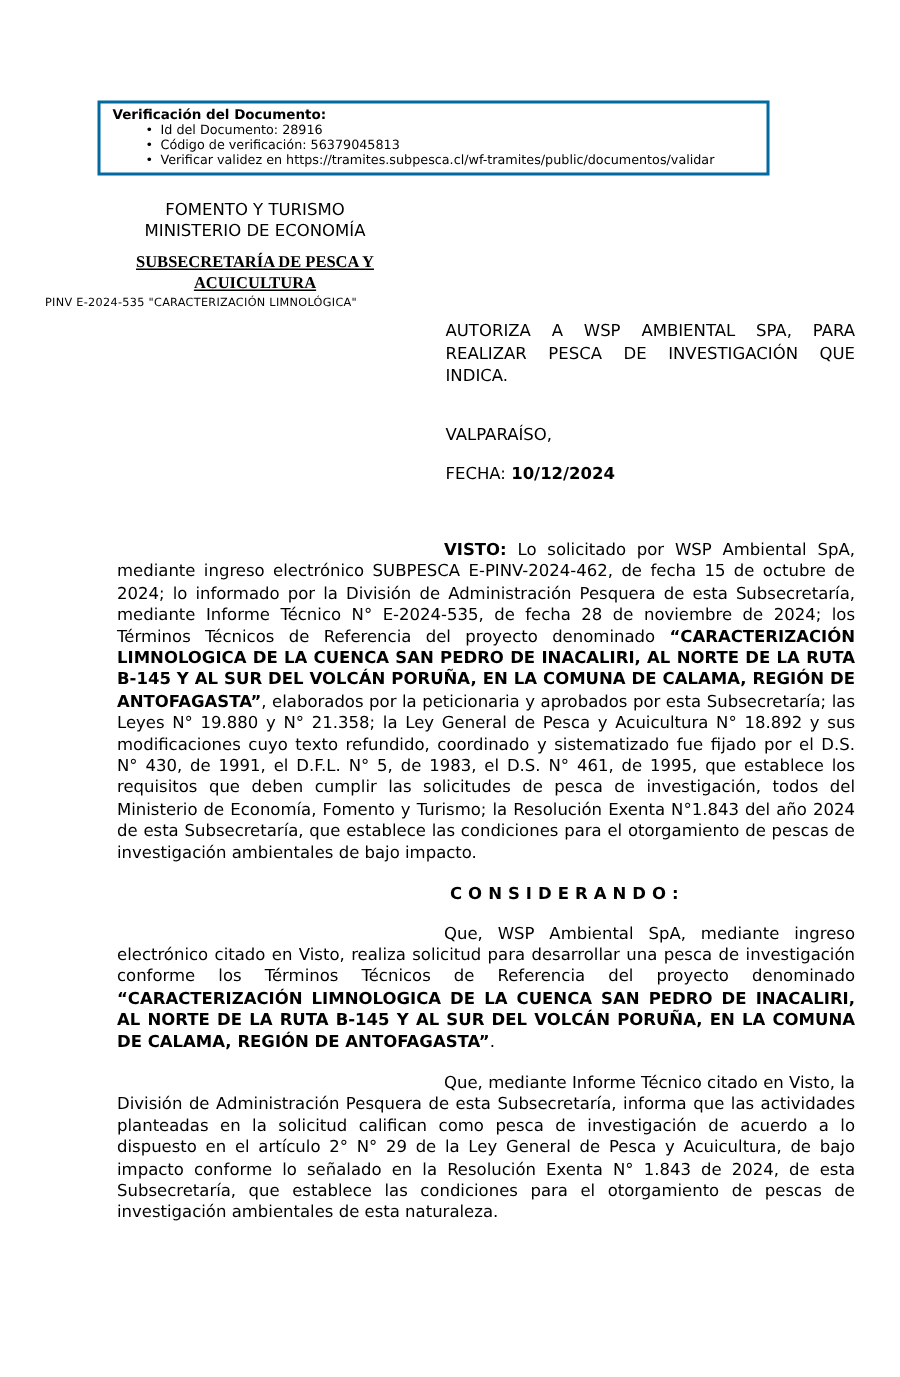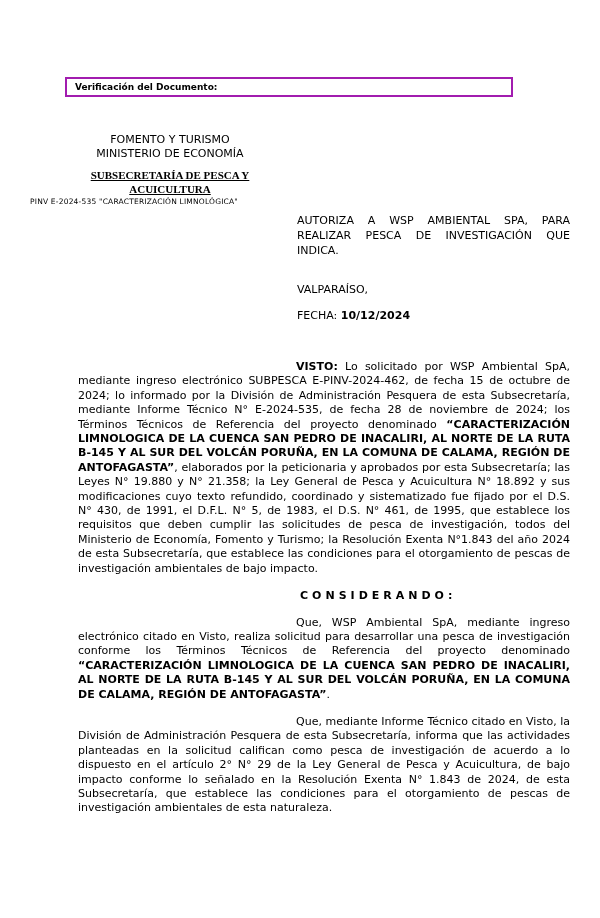--- a/index.html
+++ b/index.html
@@ -9,24 +9,24 @@
     height: 918px;
     background: #ffffff;
     color: #000;
     font-family: "DejaVu Sans", "Liberation Sans", sans-serif;
     overflow: hidden;
   }
 
   
   .verify-box {
     position: absolute;
-    left: 65px; top: 77px;
+    left: 65px; top: 67px;
     width: 448px;
     box-sizing: border-box;
-    border: 2px solid #a21caf;
+    border: 2px solid #0369a1;
     padding: 3px 4px 3px 8px;
   }
   .verify-title { font-size: 9px; font-weight: bold; line-height: 10px; }
   .verify-list { margin: 1px 0 0; padding: 0 0 0 22px; list-style: none; font-size: 8.5px; }
   .verify-list li { line-height: 9.8px; white-space: nowrap; }
   .verify-list li::before { content: "\2022"; display: inline-block; width: 10px; }
 
   
   .letterhead { position: absolute; left: 55px; top: 133px; width: 230px; text-align: center; }
   .ministry { font-size: 11px; line-height: 13.5px; }
@@ -70,20 +70,25 @@
   
   .footer { position: absolute; left: 460px; top: 929px; font-size: 7px; color: #1a1a1a; }
 </style>
 </head>
 <body>
 
 <div class="page">
 
   <div class="verify-box">
     <div class="verify-title">Verificación del Documento:</div>
+    <ul class="verify-list">
+        <li>Id del Documento: 28916</li>
+        <li>Código de verificación: 56379045813</li>
+        <li>Verificar validez en https://tramites.subpesca.cl/wf-tramites/public/documentos/validar</li>
+      </ul>
   </div>
 
   <div class="letterhead">
     <div class="ministry">
       <div>FOMENTO Y TURISMO</div>
       <div>MINISTERIO DE ECONOMÍA</div>
     </div>
     <div class="subsecretaria">SUBSECRETARÍA DE PESCA Y ACUICULTURA</div>
   </div>
 

